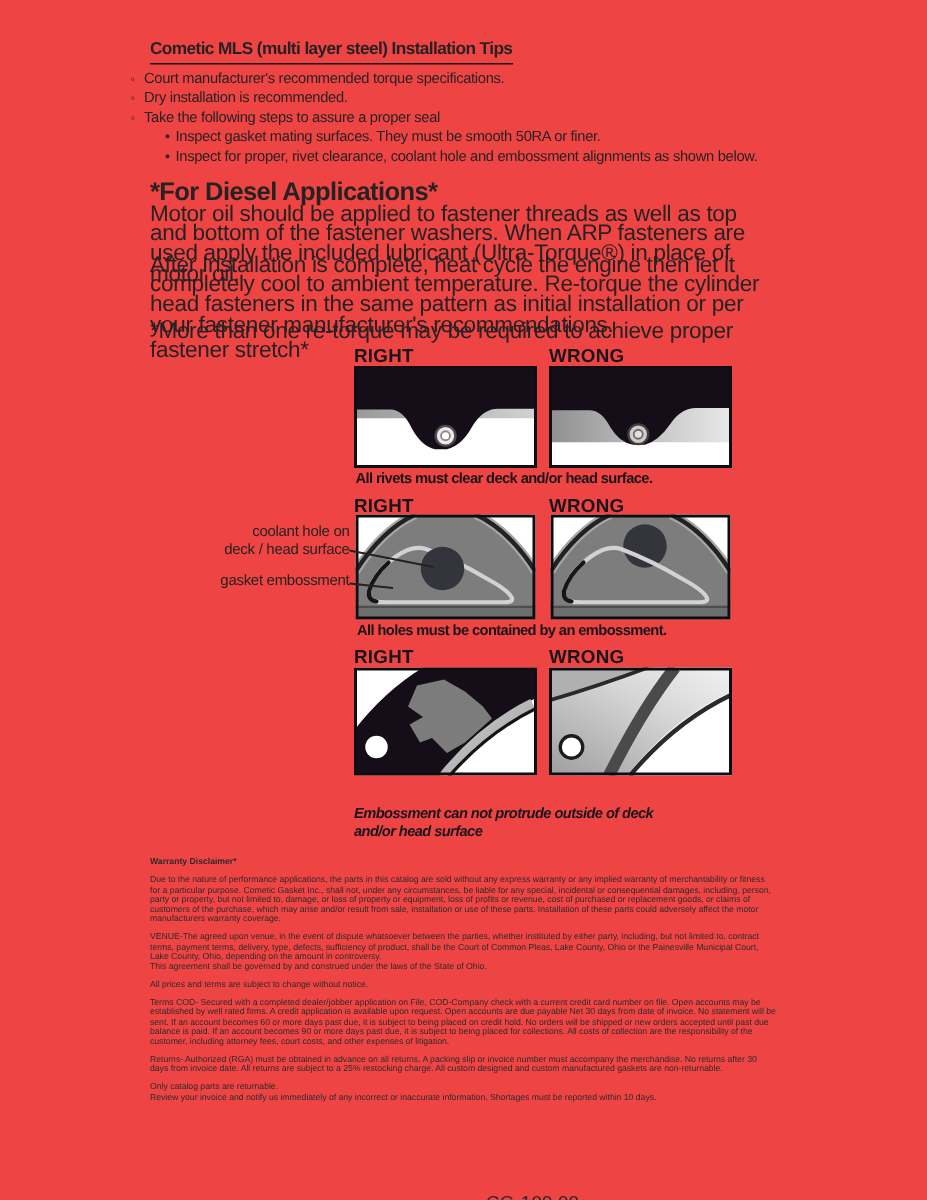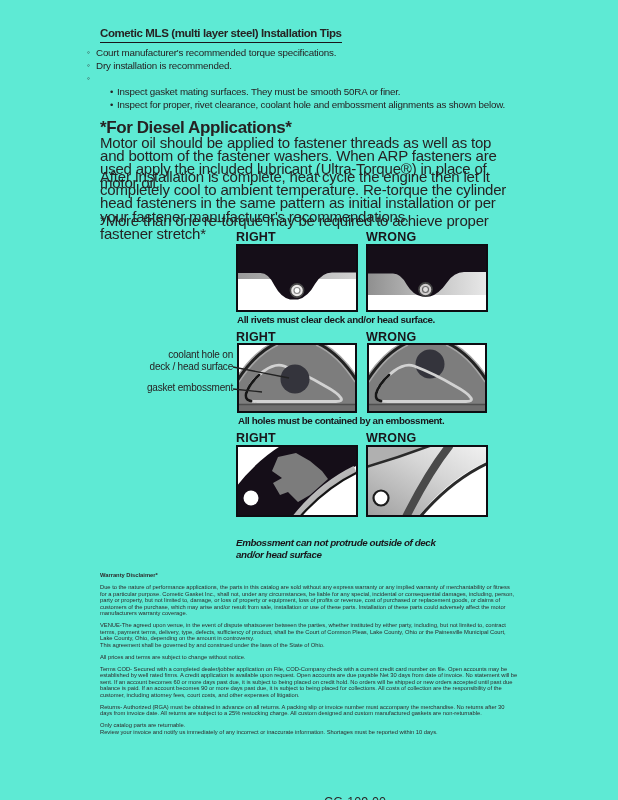--- a/index.html
+++ b/index.html
@@ -1,17 +1,17 @@
 <!DOCTYPE html>
 <html><head>
 <meta charset="utf-8">
 <style>
   html,body { margin:0; padding:0; background:#ffffff; }
   .page {
-    position:relative; width:618px; height:800px; background:#5eead4;
+    position:relative; width:618px; height:800px; background:#ef4444;
     font-family:"Liberation Sans", sans-serif; color:#262223; overflow:hidden;
   }
   .abs { position:absolute; }
   .title {
     left:100px; top:27px; font-size:11.5px; font-weight:bold; letter-spacing:-0.4px;
     border-bottom:1.5px solid #19151a; padding-bottom:3px; white-space:nowrap;
   }
   .bullets { left:87px; top:46px; font-size:9.8px; letter-spacing:-0.2px; line-height:13px; width:440px; }
   .b-row { display:flex; }
   .b-row.sub { margin-left:23px; }
@@ -40,20 +40,21 @@
     <div class="b-row">
       <span class="b-marker">◦</span>
       <span>Court manufacturer's recommended torque specifications.</span>
     </div>
     <div class="b-row">
       <span class="b-marker">◦</span>
       <span>Dry installation is recommended.</span>
     </div>
     <div class="b-row">
       <span class="b-marker">◦</span>
+      <span>Take the following steps to assure a proper seal</span>
     </div>
     <div class="b-row sub">
       <span class="b-marker">•</span>
       <span>Inspect gasket mating surfaces.  They must be smooth 50RA or finer.</span>
     </div>
     <div class="b-row sub">
       <span class="b-marker">•</span>
       <span>Inspect for proper, rivet clearance, coolant hole and embossment alignments as shown below.</span>
     </div>
   </div>

